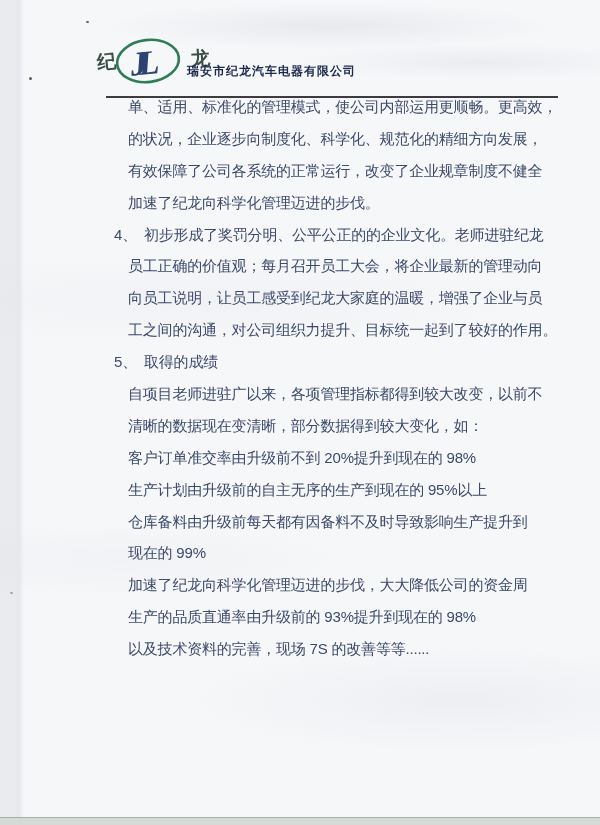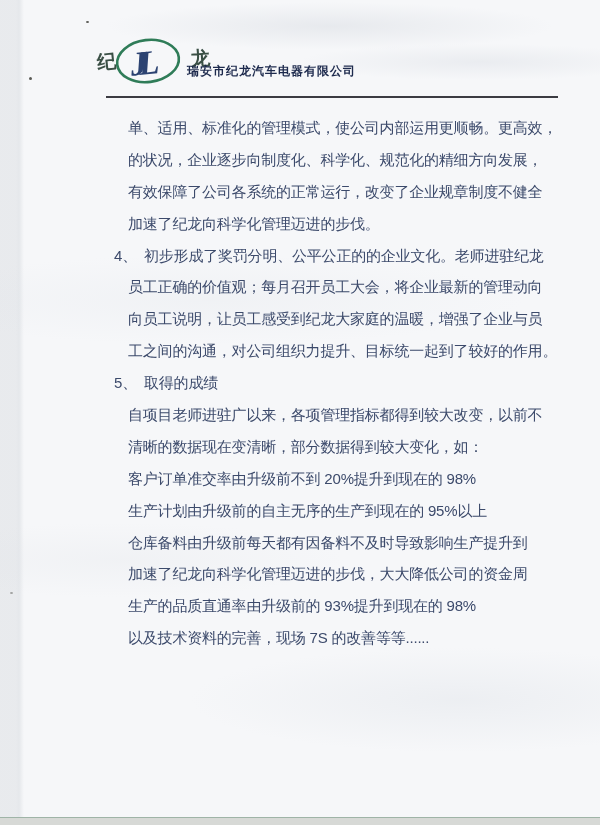--- a/index.html
+++ b/index.html
@@ -36,21 +36,21 @@
     position:absolute; left:175px; top:63px;
     font-size:12px; font-weight:bold; letter-spacing:1px;
     white-space:nowrap;
     margin-left:12px;
   }
   .header-rule {
     position:absolute; left:106px; top:96px; width:452px; height:2px;
   }
 
   .doc-body {
-    position:absolute; left:128px; top:112px; width:440px;
+    position:absolute; left:128px; top:91px; width:440px;
     font-size:15px; line-height:31.9px;
     letter-spacing:-0.2px;
   }
   .doc-body .line { height:31.9px; white-space:nowrap; }
   .doc-body .num {
     display:inline-block; margin-left:-14px; width:30px;
     letter-spacing:0;
   }
 </style>
 </head>
@@ -80,18 +80,19 @@
       <div class="line"><span class="num">4、</span><span>初步形成了奖罚分明、公平公正的的企业文化。老师进驻纪龙</span></div>
       <div class="line"><span>员工正确的价值观；每月召开员工大会，将企业最新的管理动向</span></div>
       <div class="line"><span>向员工说明，让员工感受到纪龙大家庭的温暖，增强了企业与员</span></div>
       <div class="line"><span>工之间的沟通，对公司组织力提升、目标统一起到了较好的作用。</span></div>
       <div class="line"><span class="num">5、</span><span>取得的成绩</span></div>
       <div class="line"><span>自项目老师进驻广以来，各项管理指标都得到较大改变，以前不</span></div>
       <div class="line"><span>清晰的数据现在变清晰，部分数据得到较大变化，如：</span></div>
       <div class="line"><span>客户订单准交率由升级前不到 20%提升到现在的 98%</span></div>
       <div class="line"><span>生产计划由升级前的自主无序的生产到现在的 95%以上</span></div>
       <div class="line"><span>仓库备料由升级前每天都有因备料不及时导致影响生产提升到</span></div>
+      <div class="line"><span>现在的 99%</span></div>
       <div class="line"><span>加速了纪龙向科学化管理迈进的步伐，大大降低公司的资金周</span></div>
       <div class="line"><span>生产的品质直通率由升级前的 93%提升到现在的 98%</span></div>
       <div class="line"><span>以及技术资料的完善，现场 7S 的改善等等......</span></div>
     </div>
 </div>
 <div class="below-paper"></div>
 
 </body></html>

